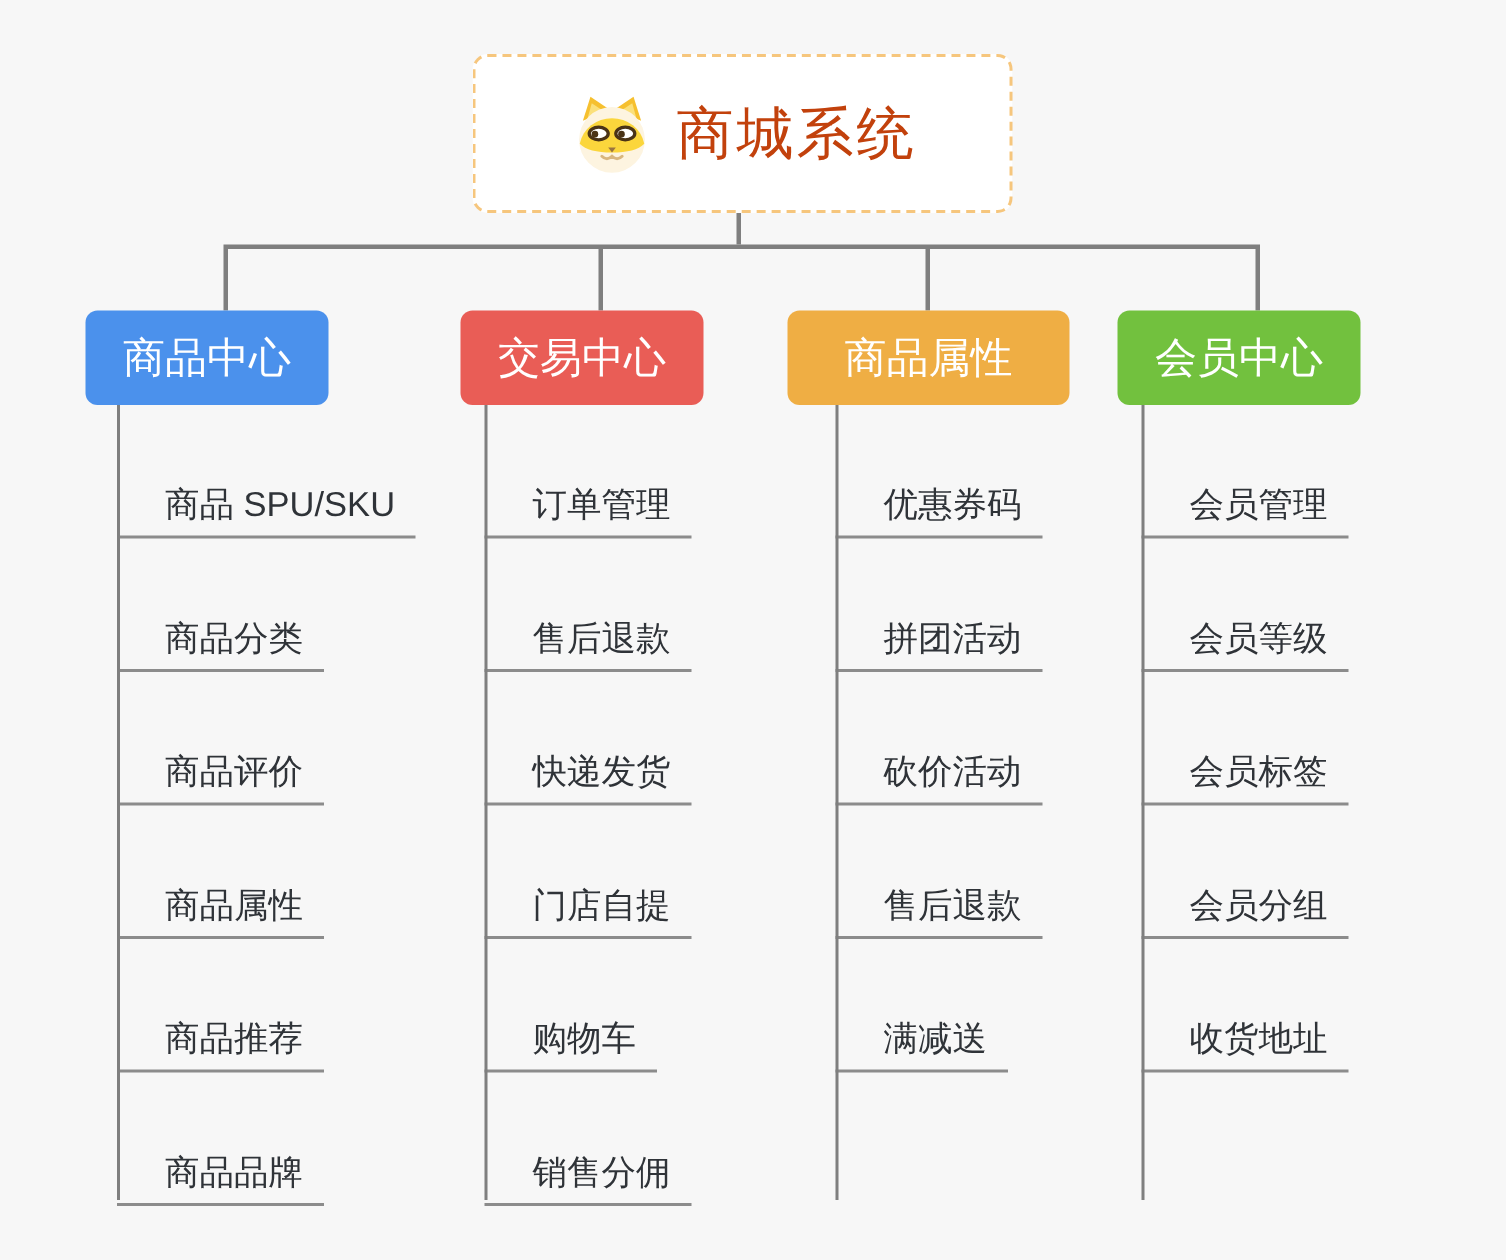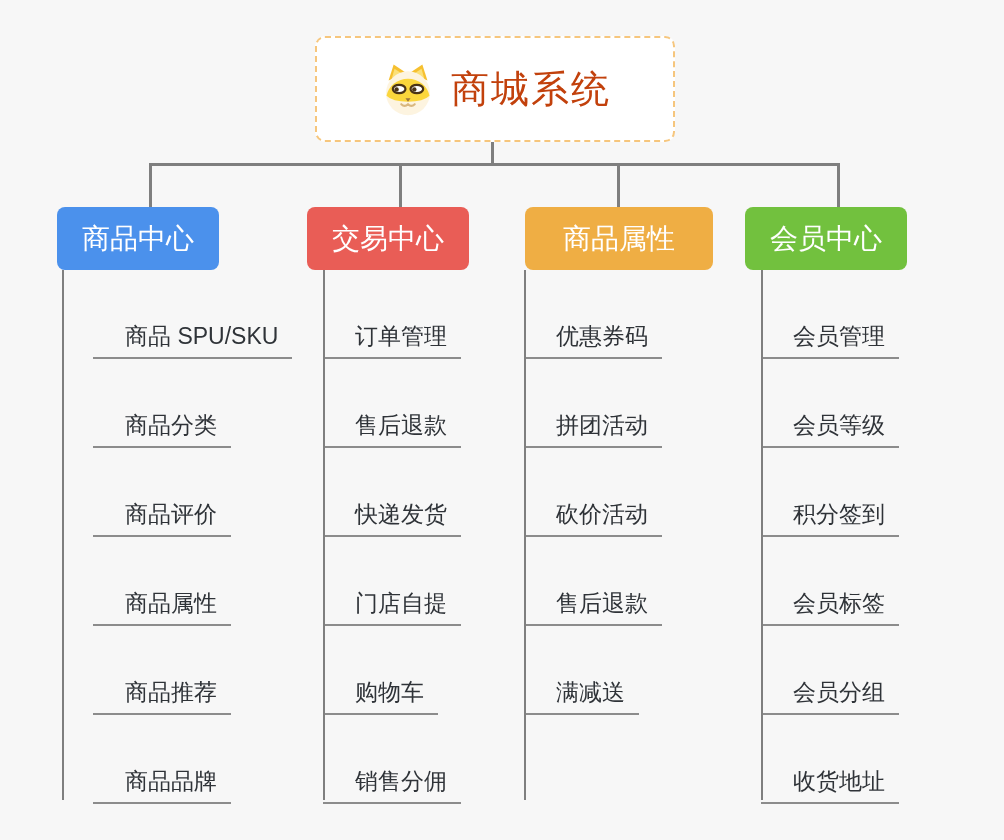--- a/index.html
+++ b/index.html
@@ -70,21 +70,21 @@
   <div class="conn" style="left:149px;top:166px;width:3px;height:41px;"></div>
   <div class="conn" style="left:399px;top:166px;width:3px;height:41px;"></div>
   <div class="conn" style="left:617px;top:166px;width:3px;height:41px;"></div>
   <div class="conn" style="left:837px;top:166px;width:3px;height:41px;"></div>
 
   <div class="branch-header" style="left: 57px; background-color: rgb(75, 145, 236);">商品中心</div>
   <div class="branch-header" style="left: 307px; background-color: rgb(233, 93, 86);">交易中心</div>
   <div class="branch-header" style="left: 525px; width: 188px; background-color: rgb(239, 174, 68);">商品属性</div>
   <div class="branch-header" style="left: 745px; background-color: rgb(114, 193, 62);">会员中心</div>
 
-  <div class="branch-column" style="left:62px;padding-left:31px;">
+  <div class="branch-column" style="left:78px;">
     <div class="trunk"></div>
     <div class="row">
         <span class="leaf">商品 SPU/SKU</span>
       </div>
     <div class="row">
         <span class="leaf">商品分类</span>
       </div>
     <div class="row">
         <span class="leaf">商品评价</span>
       </div>
@@ -114,21 +114,21 @@
         <span class="leaf">门店自提</span>
       </div>
     <div class="row">
         <span class="leaf">购物车</span>
       </div>
     <div class="row">
         <span class="leaf">销售分佣</span>
       </div>
   </div>
 
-  <div class="branch-column" style="left:524px;">
+  <div class="branch-column" style="left:557px;">
     <div class="trunk"></div>
     <div class="row">
         <span class="leaf">优惠券码</span>
       </div>
     <div class="row">
         <span class="leaf">拼团活动</span>
       </div>
     <div class="row">
         <span class="leaf">砍价活动</span>
       </div>
@@ -142,23 +142,20 @@
 
   <div class="branch-column" style="left:761px;">
     <div class="trunk"></div>
     <div class="row">
         <span class="leaf">会员管理</span>
       </div>
     <div class="row">
         <span class="leaf">会员等级</span>
       </div>
     <div class="row">
-        <span class="leaf">积分签到</span>
-      </div>
-    <div class="row">
         <span class="leaf">会员标签</span>
       </div>
     <div class="row">
         <span class="leaf">会员分组</span>
       </div>
     <div class="row">
         <span class="leaf">收货地址</span>
       </div>
   </div>
 

